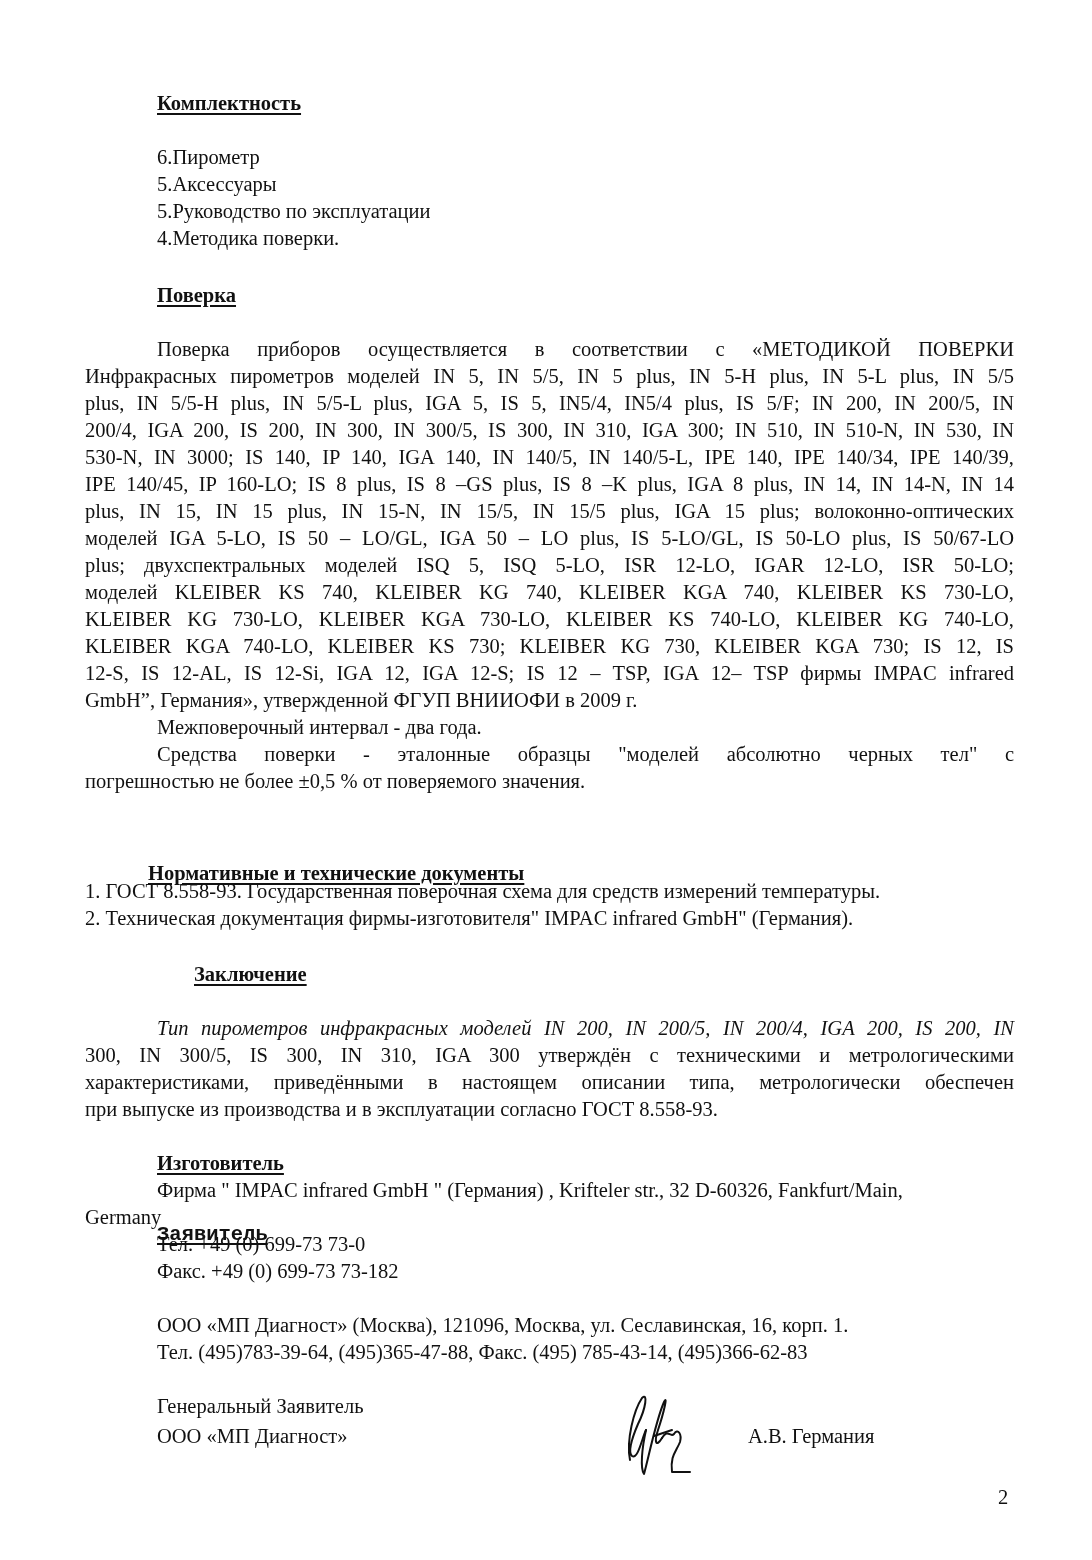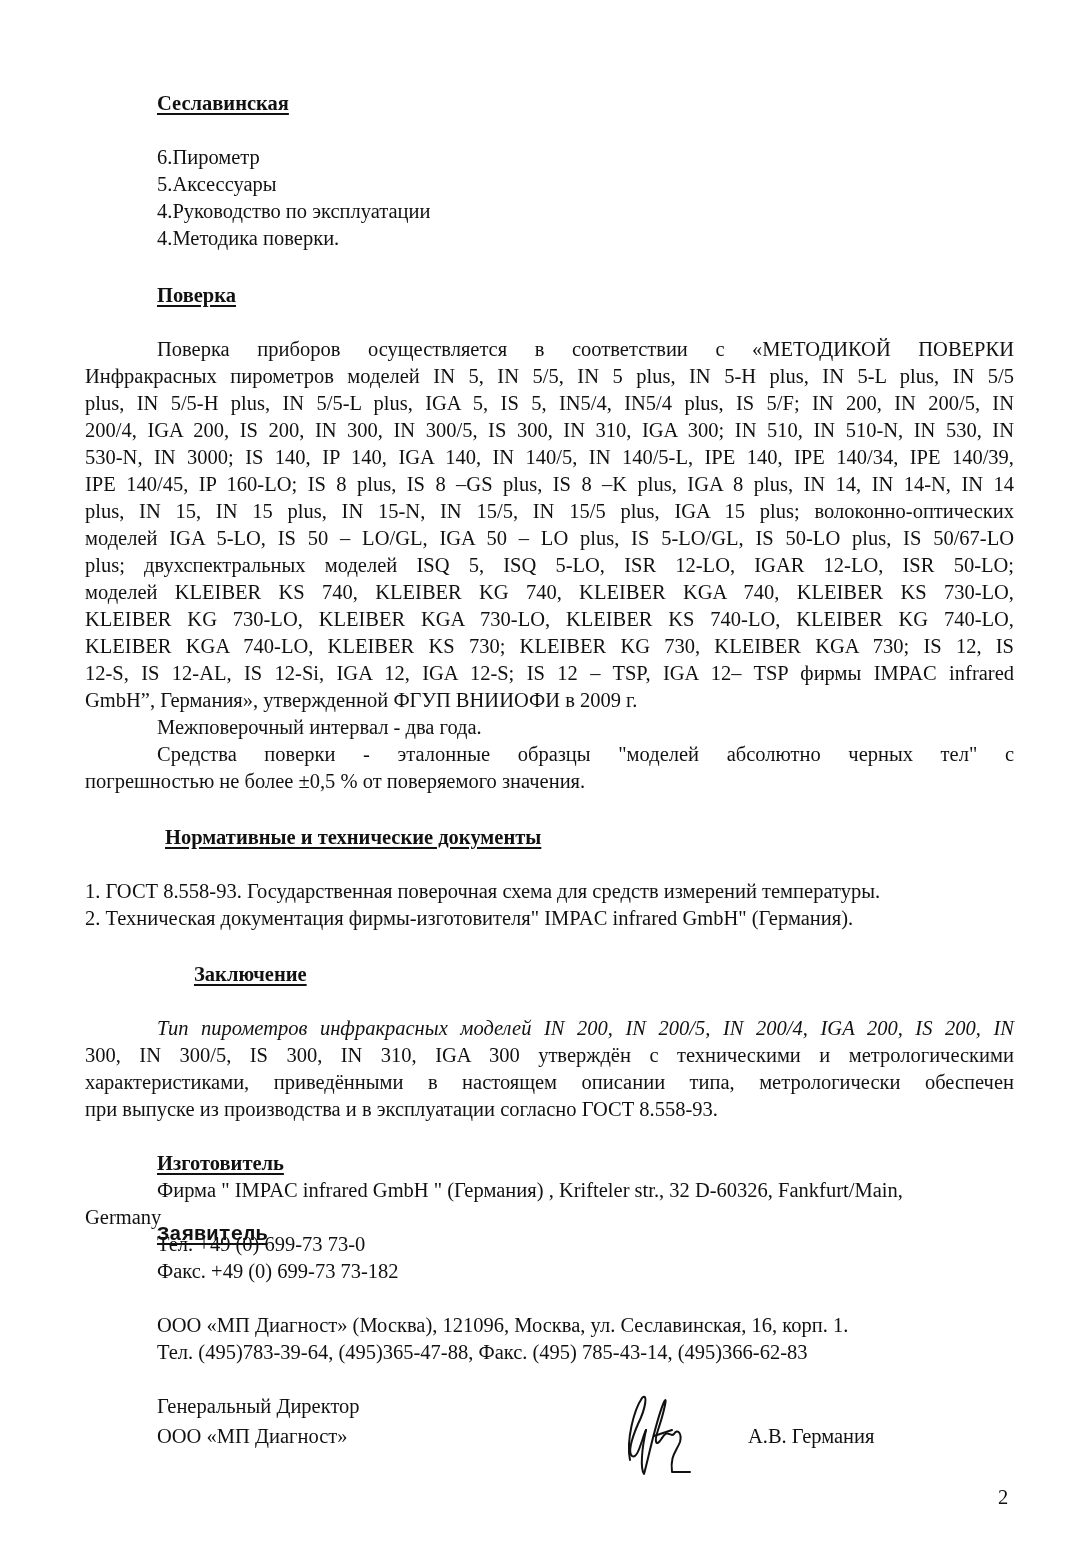--- a/index.html
+++ b/index.html
@@ -7,24 +7,24 @@
          font-family: "Liberation Serif", "DejaVu Serif", serif; color: #111; font-size: 20.5px; }
   .abs { position: absolute; white-space: nowrap; }
   .h { font-weight: bold; text-decoration: underline; text-underline-offset: 3px; }
   .jline { position: absolute; left: 85px; width: 929px; text-align: justify; text-align-last: justify; white-space: nowrap; }
   .ind { left: 157px; }
   .sig svg { display: block; }
 </style>
 </head>
 <body>
 
-<div class="abs h" style="left:157px; top:92px;">Сеславинская</div>
+<div class="abs h" style="left:157px; top:92px;">Комплектность</div>
 <div class="abs ind" style="top:146px;">6.Пирометр</div>
 <div class="abs ind" style="top:173px;">5.Аксессуары</div>
-<div class="abs ind" style="top:200px;">4.Руководство по эксплуатации</div>
+<div class="abs ind" style="top:200px;">5.Руководство по эксплуатации</div>
 <div class="abs ind" style="top:227px;">4.Методика поверки.</div>
 
 <div class="abs h" style="left:157px; top:284px;">Поверка</div>
 
 <div class="jline" style="top:338px; left:157px; width:857px;">Поверка приборов осуществляется в соответствии с «МЕТОДИКОЙ ПОВЕРКИ</div>
 <div class="jline" style="top:365px;">Инфракрасных пирометров моделей IN 5, IN 5/5, IN 5 plus, IN 5-H plus, IN 5-L plus, IN 5/5</div>
 <div class="jline" style="top:392px;">plus, IN 5/5-H plus, IN 5/5-L plus, IGA 5, IS 5, IN5/4, IN5/4 plus, IS 5/F; IN 200, IN 200/5, IN</div>
 <div class="jline" style="top:419px;">200/4, IGA 200, IS 200, IN 300, IN 300/5, IS 300, IN 310, IGA 300; IN 510, IN 510-N, IN 530, IN</div>
 <div class="jline" style="top:446px;">530-N, IN 3000; IS 140, IP 140, IGA 140, IN 140/5, IN 140/5-L, IPE 140, IPE 140/34, IPE 140/39,</div>
 <div class="jline" style="top:473px;">IPE 140/45, IP 160-LO; IS 8 plus, IS 8 –GS plus, IS 8 –K plus, IGA 8 plus, IN 14, IN 14-N, IN 14</div>
@@ -34,41 +34,41 @@
 <div class="jline" style="top:581px;">моделей KLEIBER KS 740, KLEIBER KG 740, KLEIBER KGA 740,  KLEIBER KS 730-LO,</div>
 <div class="jline" style="top:608px;">KLEIBER KG 730-LO, KLEIBER KGA 730-LO, KLEIBER KS 740-LO, KLEIBER KG 740-LO,</div>
 <div class="jline" style="top:635px;">KLEIBER KGA 740-LO, KLEIBER KS 730; KLEIBER KG 730, KLEIBER KGA 730; IS 12, IS</div>
 <div class="jline" style="top:662px;">12-S, IS 12-AL, IS 12-Si, IGA 12, IGA 12-S; IS 12 – TSP, IGA 12– TSP фирмы IMPAC infrared</div>
 <div class="abs" style="left:85px; top:689px;">GmbH”, Германия», утвержденной ФГУП ВНИИОФИ в 2009 г.</div>
 
 <div class="abs ind" style="top:716px;">Межповерочный интервал - два года.</div>
 <div class="jline" style="top:743px; left:157px; width:857px;">Средства поверки - эталонные образцы "моделей абсолютно черных тел" с</div>
 <div class="abs" style="left:85px; top:770px;">погрешностью не более ±0,5 % от поверяемого значения.</div>
 
-<div class="abs h" style="left:148px; top:826px;margin-left:17px;">Нормативные и технические документы</div>
+<div class="abs h" style="left:148px; top:862px;">Нормативные и технические документы</div>
 <div class="abs" style="left:85px; top:880px;">1. ГОСТ 8.558-93. Государственная поверочная схема для средств измерений температуры.</div>
 <div class="abs" style="left:85px; top:907px;">2. Техническая документация фирмы-изготовителя" IMPAC infrared GmbH" (Германия).</div>
 
 <div class="abs h" style="left:157px; top:963px;margin-left:37px;">Заключение</div>
 <div class="jline" style="top:1017px; left:157px; width:857px;font-style:italic;">Тип пирометров инфракрасных моделей IN 200, IN 200/5, IN 200/4, IGA 200, IS 200, IN</div>
 <div class="jline" style="top:1044px;">300, IN 300/5, IS 300, IN 310, IGA 300 утверждён с техническими и метрологическими</div>
 <div class="jline" style="top:1071px;">характеристиками, приведёнными в настоящем описании типа, метрологически обеспечен</div>
 <div class="abs" style="left:85px; top:1098px;">при выпуске из производства и в эксплуатации согласно ГОСТ 8.558-93.</div>
 
 <div class="abs h" style="left:157px; top:1152px;">Изготовитель</div>
 <div class="abs ind" style="top:1179px;">Фирма " IMPAC infrared GmbH " (Германия) , Krifteler str., 32 D-60326, Fankfurt/Main,</div>
 <div class="abs" style="left:85px; top:1206px;">Germany</div>
 <div class="abs ind" style="top:1233px;">Тел. +49 (0) 699-73 73-0</div>
 <div class="abs ind" style="top:1260px;">Факс. +49 (0) 699-73 73-182</div>
 
 <div class="abs h" style="left:157px; top:1223px;font-family:Liberation Mono, monospace;">Заявитель</div>
 <div class="abs ind" style="top:1314px;">ООО «МП Диагност» (Москва), 121096, Москва, ул. Сеславинская, 16, корп. 1.</div>
 <div class="abs ind" style="top:1341px;">Тел. (495)783-39-64, (495)365-47-88, Факс. (495) 785-43-14, (495)366-62-83</div>
 
-<div class="abs ind" style="top:1395px;">Генеральный Директор</div>
+<div class="abs ind" style="top:1395px;">Генеральный Заявитель</div>
 <div class="abs ind" style="top:1425px;">ООО «МП Диагност»</div>
 
 <div class="abs sig" style="left:612px; top:1390px;">
   <svg width="125" height="90" viewBox="0 0 125 90" fill="none" stroke="#111" stroke-width="2" stroke-linecap="round" stroke-linejoin="round">
     <path d="M18 70 C14 50, 22 20, 30 8 C36 2, 34 18, 26 34 C20 48, 16 62, 20 66 C26 70, 30 48, 34 40"></path>
     <path d="M34 40 C30 58, 28 78, 32 84 C36 70, 44 30, 52 12 C56 4, 52 22, 46 40 C42 52, 44 58, 50 48"></path>
     <path d="M50 48 C56 38, 58 48, 62 44 C66 38, 70 44, 68 52 C64 62, 58 66, 60 82 L78 82"></path>
     <path d="M42 46 L60 40"></path>
   </svg>
 </div>

